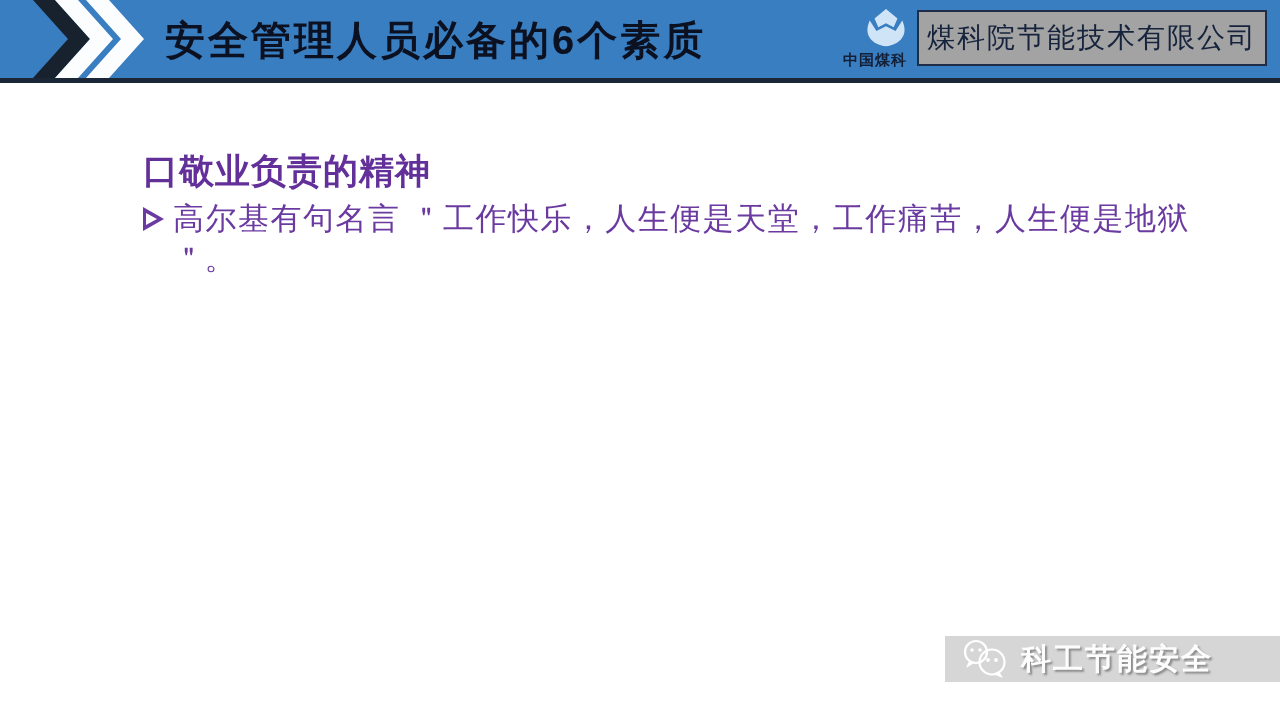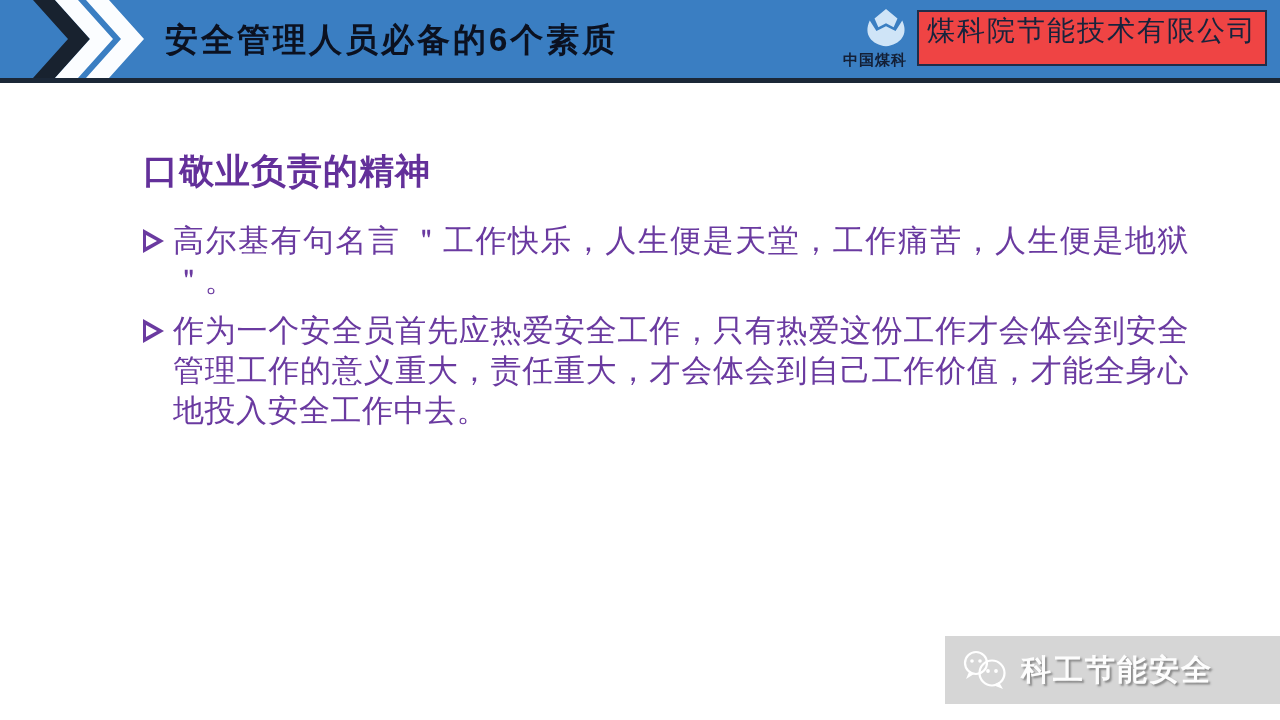--- a/index.html
+++ b/index.html
@@ -23,55 +23,55 @@
     left:0; width:160px; background:#fbfdff;
     clip-path:polygon(55px 0,78px 0,113px 39px,78px 78px,55px 78px,90px 39px);
   }
   .chev-w2 {
     left:0; width:200px; background:#fbfdff;
     clip-path:polygon(86px 0,109px 0,144px 39px,109px 78px,86px 78px,121px 39px);
   }
 
   .slide-title {
     position:absolute; left:165px; top:0; height:78px; line-height:80px;
-    font-size:33px; font-weight:bold; color:#0b1120; letter-spacing:3px; white-space:nowrap;
+    font-size:40px; font-weight:bold; color:#0b1120; letter-spacing:3px; white-space:nowrap;
   }
 
   .logo-group { position:absolute; left:843px; top:8px; width:86px; height:64px; text-align:left; }
   .logo-emblem { display:block; margin:0 auto; }
   .logo-name { font-size:15px; font-weight:bold; color:#131f36; letter-spacing:1px; line-height:16px; }
 
   .company-box {
     position:absolute; left:917px; top:10px; width:350px; height:56px;
-    background:#ef4444; border:2px solid #1f2d49; box-sizing:border-box;
-    display:flex; align-items:flex-start; justify-content:center;
+    background:#a3a3a3; border:2px solid #1f2d49; box-sizing:border-box;
+    display:flex; align-items:center; justify-content:center;
     font-size:28px; color:#16233c; letter-spacing:2px; white-space:nowrap; font-weight:500;
   }
 
   
   .content { position:absolute; left:143px; top:148px; width:1046px; color:#6a3aa0; }
   .content-heading {
-    margin:0 0 26px 0; font-size:35px; font-weight:bold; color:#63309a; letter-spacing:1px;
+    margin:0 0 4px 0; font-size:35px; font-weight:bold; color:#63309a; letter-spacing:1px;
   }
   .bullet { position:relative; margin:0 0 10px 0; padding-left:30px;
     font-size:31px; line-height:40px; text-align:justify; letter-spacing:0.5px;
   }
   .arrow-marker { position:absolute; left:0; top:8px; width:21px; height:24px; }
   .arrow-marker::before {
     content:""; position:absolute; inset:0; background:#6a3aa0;
     clip-path:polygon(0 0,100% 50%,0 100%);
   }
   .arrow-marker::after {
     content:""; position:absolute; left:3px; top:6px; width:11px; height:12px; background:#ffffff;
     clip-path:polygon(0 0,100% 50%,0 100%);
   }
 
   
   .watermark {
-    position:absolute; left:945px; top:636px; width:335px; height:68px;
+    position:absolute; left:945px; top:636px; width:335px; height:46px;
     background:#d6d6d6; display:flex; align-items:center;
   }
   .wechat-icon { margin-left:14px; flex:0 0 auto; }
   .watermark-text {
     margin-left:10px; font-size:30px; font-weight:bold; color:#fdfdfd; letter-spacing:2px;
     text-shadow:2px 2px 2px rgba(125,125,125,0.85); white-space:nowrap;
   }
 </style>
 </head>
 <body>
@@ -102,24 +102,20 @@
   </div>
 
   <div class="content">
     <h2 class="content-heading">口敬业负责的精神</h2>
 
     <div class="bullet">
       <span class="arrow-marker"></span>
       <span>高尔基有句名言 ＂工作快乐，人生便是天堂，工作痛苦，人生便是地狱＂。</span>
     </div>
 
-    <div class="bullet">
-      <span class="arrow-marker"></span>
-      <span>作为一个安全员首先应热爱安全工作，只有热爱这份工作才会体会到安全管理工作的意义重大，责任重大，才会体会到自己工作价值，才能全身心地投入安全工作中去。</span>
-    </div>
 
   </div>
 
   <div class="watermark">
     <svg class="wechat-icon" width="52" height="44" viewBox="0 0 52 44">
       <g fill="none" stroke="#ffffff" stroke-width="2.2">
         <circle cx="17" cy="15" r="11"></circle>
         <path d="M10 24 L7 31 L15 26" fill="#ffffff" stroke="none"></path>
         <circle cx="33" cy="25" r="12.5"></circle>
         <path d="M40 34 L44 41 L34 37" fill="#ffffff" stroke="none"></path>

